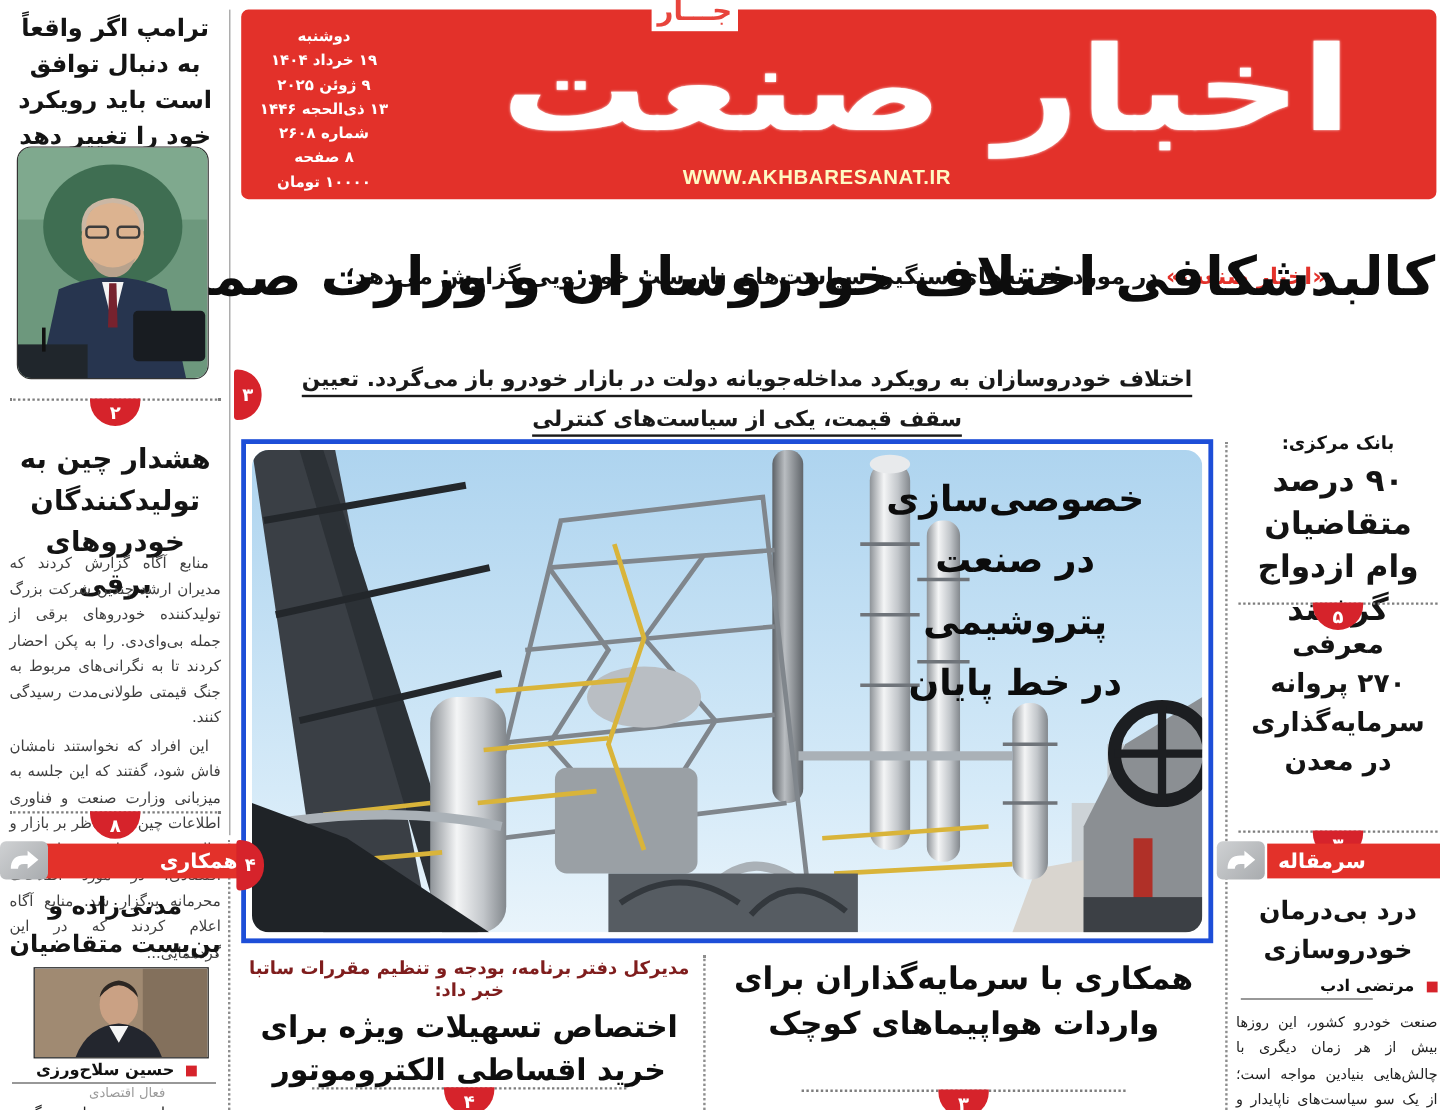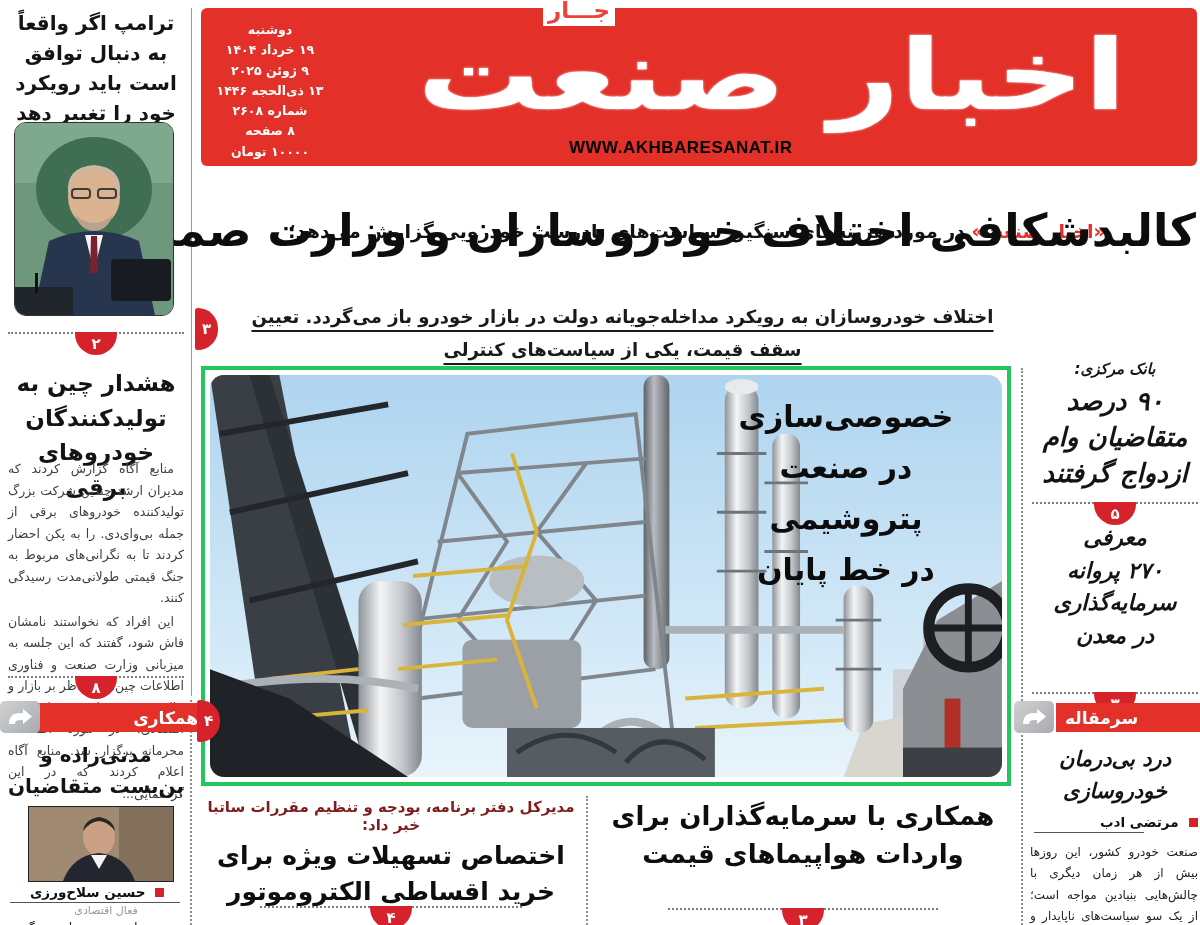--- a/index.html
+++ b/index.html
@@ -29,21 +29,21 @@
     background:#e3312a;border-radius:6px;overflow:hidden;
   }
   .masthead-title{
     position:absolute;left:150px;right:4px;top:-6px;bottom:18px;
     display:flex;align-items:center;justify-content:center;
     color:#fff;font-weight:bold;font-size:96px;
     transform:scaleX(1.28) scaleY(1.02);transform-origin:center;
     text-shadow:0 0 2px rgba(255,255,255,.9);white-space:nowrap;
   }
   .masthead-url{
-    position:absolute;left:368px;bottom:8px;color:#000000;font-weight:bold;
+    position:absolute;left:368px;bottom:8px;color:#fef9c3;font-weight:bold;
     font-family:"Liberation Sans",sans-serif;font-size:17px;letter-spacing:.5px;direction:ltr;
   }
   .masthead-dates{
     position:absolute;right:868px;left:10px;top:12px;color:#fff;font-weight:bold;
     font-size:12.5px;line-height:1.62;text-align:center;
   }
   .watermark{
     position:absolute;left:543px;top:-3px;background:#fff;padding:0 5px 3px;
     color:#e8443c;font-weight:bold;font-size:23px;z-index:6;
   }
@@ -56,21 +56,21 @@
     font-size:45px;font-weight:bold;color:#0d0d0d;white-space:nowrap;letter-spacing:-.5px;
   }
   .sub-headline{
     position:absolute;left:225px;width:795px;top:300px;text-align:center;
     font-size:18px;font-weight:bold;line-height:1.85;color:#1a1a1a;
   }
   .sub-headline div{text-decoration:underline;text-underline-offset:7px;text-decoration-thickness:1.5px;}
   
   .photo-frame{
     position:absolute;left:201px;top:366px;width:810px;height:420px;
-    border:4px solid #22c55e;background:#fff;box-sizing:border-box;padding:5px;
+    border:4px solid #1d4ed8;background:#fff;box-sizing:border-box;padding:5px;
   }
   .photo-inner{position:relative;width:100%;height:100%;border-radius:14px;overflow:hidden;}
   .photo-caption{
     position:absolute;top:16px;right:16px;width:280px;text-align:center;
     font-size:30px;font-weight:bold;line-height:1.7;color:#0c0c0c;
   }
   
   .lc-headline{position:absolute;left:6px;width:180px;text-align:center;font-weight:bold;color:#141414;}
   .lc-body{position:absolute;left:8px;width:176px;font-size:12.5px;line-height:1.72;
     text-align:justify;color:#404040;}
@@ -87,21 +87,21 @@
     position:absolute;width:40px;height:32px;background:linear-gradient(135deg,#cfd1d3,#a8abae);
     border-radius:5px;display:flex;align-items:center;justify-content:center;z-index:3;
   }
   .arrow-chip svg{display:block;}
   .byline-row{position:absolute;display:flex;align-items:center;gap:10px;font-size:13.5px;font-weight:bold;color:#111;}
   .byline-row .sq{width:9px;height:9px;background:#d6232b;flex:0 0 auto;}
   .byline-rule{position:absolute;height:0;border-bottom:1.5px solid #555;}
   .role-text{position:absolute;font-size:11px;color:#9a9a9a;font-weight:normal;}
   .small-body{position:absolute;font-size:12.5px;line-height:1.8;text-align:justify;color:#222;}
   
-  .rc{left:1032px;width:166px;text-align:center;position:absolute;font-style:italic;}
+  .rc{left:1032px;width:166px;text-align:center;position:absolute;}
   .rc-kicker{font-size:15px;font-weight:bold;color:#141414;}
   .rc-headline{font-weight:bold;color:#141414;}
   
   .bottom-story{position:absolute;text-align:center;}
   .bottom-kicker{font-size:15px;font-weight:bold;color:#7f1d1d;margin-bottom:4px;}
   .bottom-headline{font-weight:bold;color:#0e0e0e;line-height:1.45;}
 </style>
 </head>
 <body>
 
@@ -326,19 +326,19 @@
 
   <div class="bottom-story" style="left:203px;width:376px;top:798px;">
     <div class="bottom-kicker">مدیرکل دفتر برنامه، بودجه و تنظیم مقررات ساتبا خبر داد:</div>
     <div class="bottom-headline" style="font-size:25px;">اختصاص تسهیلات ویژه برای خرید اقساطی الکتروموتور پربازده</div>
   </div>
   <div class="dotted-divider" style="left:260px;width:262px;top:906px;">
     <div class="page-badge">۴</div>
   </div>
 
   <div class="bottom-story" style="left:594px;width:418px;top:798px;">
-    <div class="bottom-headline" style="font-size:26px;">همکاری با سرمایه‌گذاران برای واردات هواپیماهای قیمت</div>
+    <div class="bottom-headline" style="font-size:26px;">همکاری با سرمایه‌گذاران برای واردات هواپیماهای کوچک</div>
   </div>
   <div class="dotted-divider" style="left:668px;width:270px;top:908px;">
     <div class="page-badge">۳</div>
   </div>
 
 </div>
 
 </body></html>

